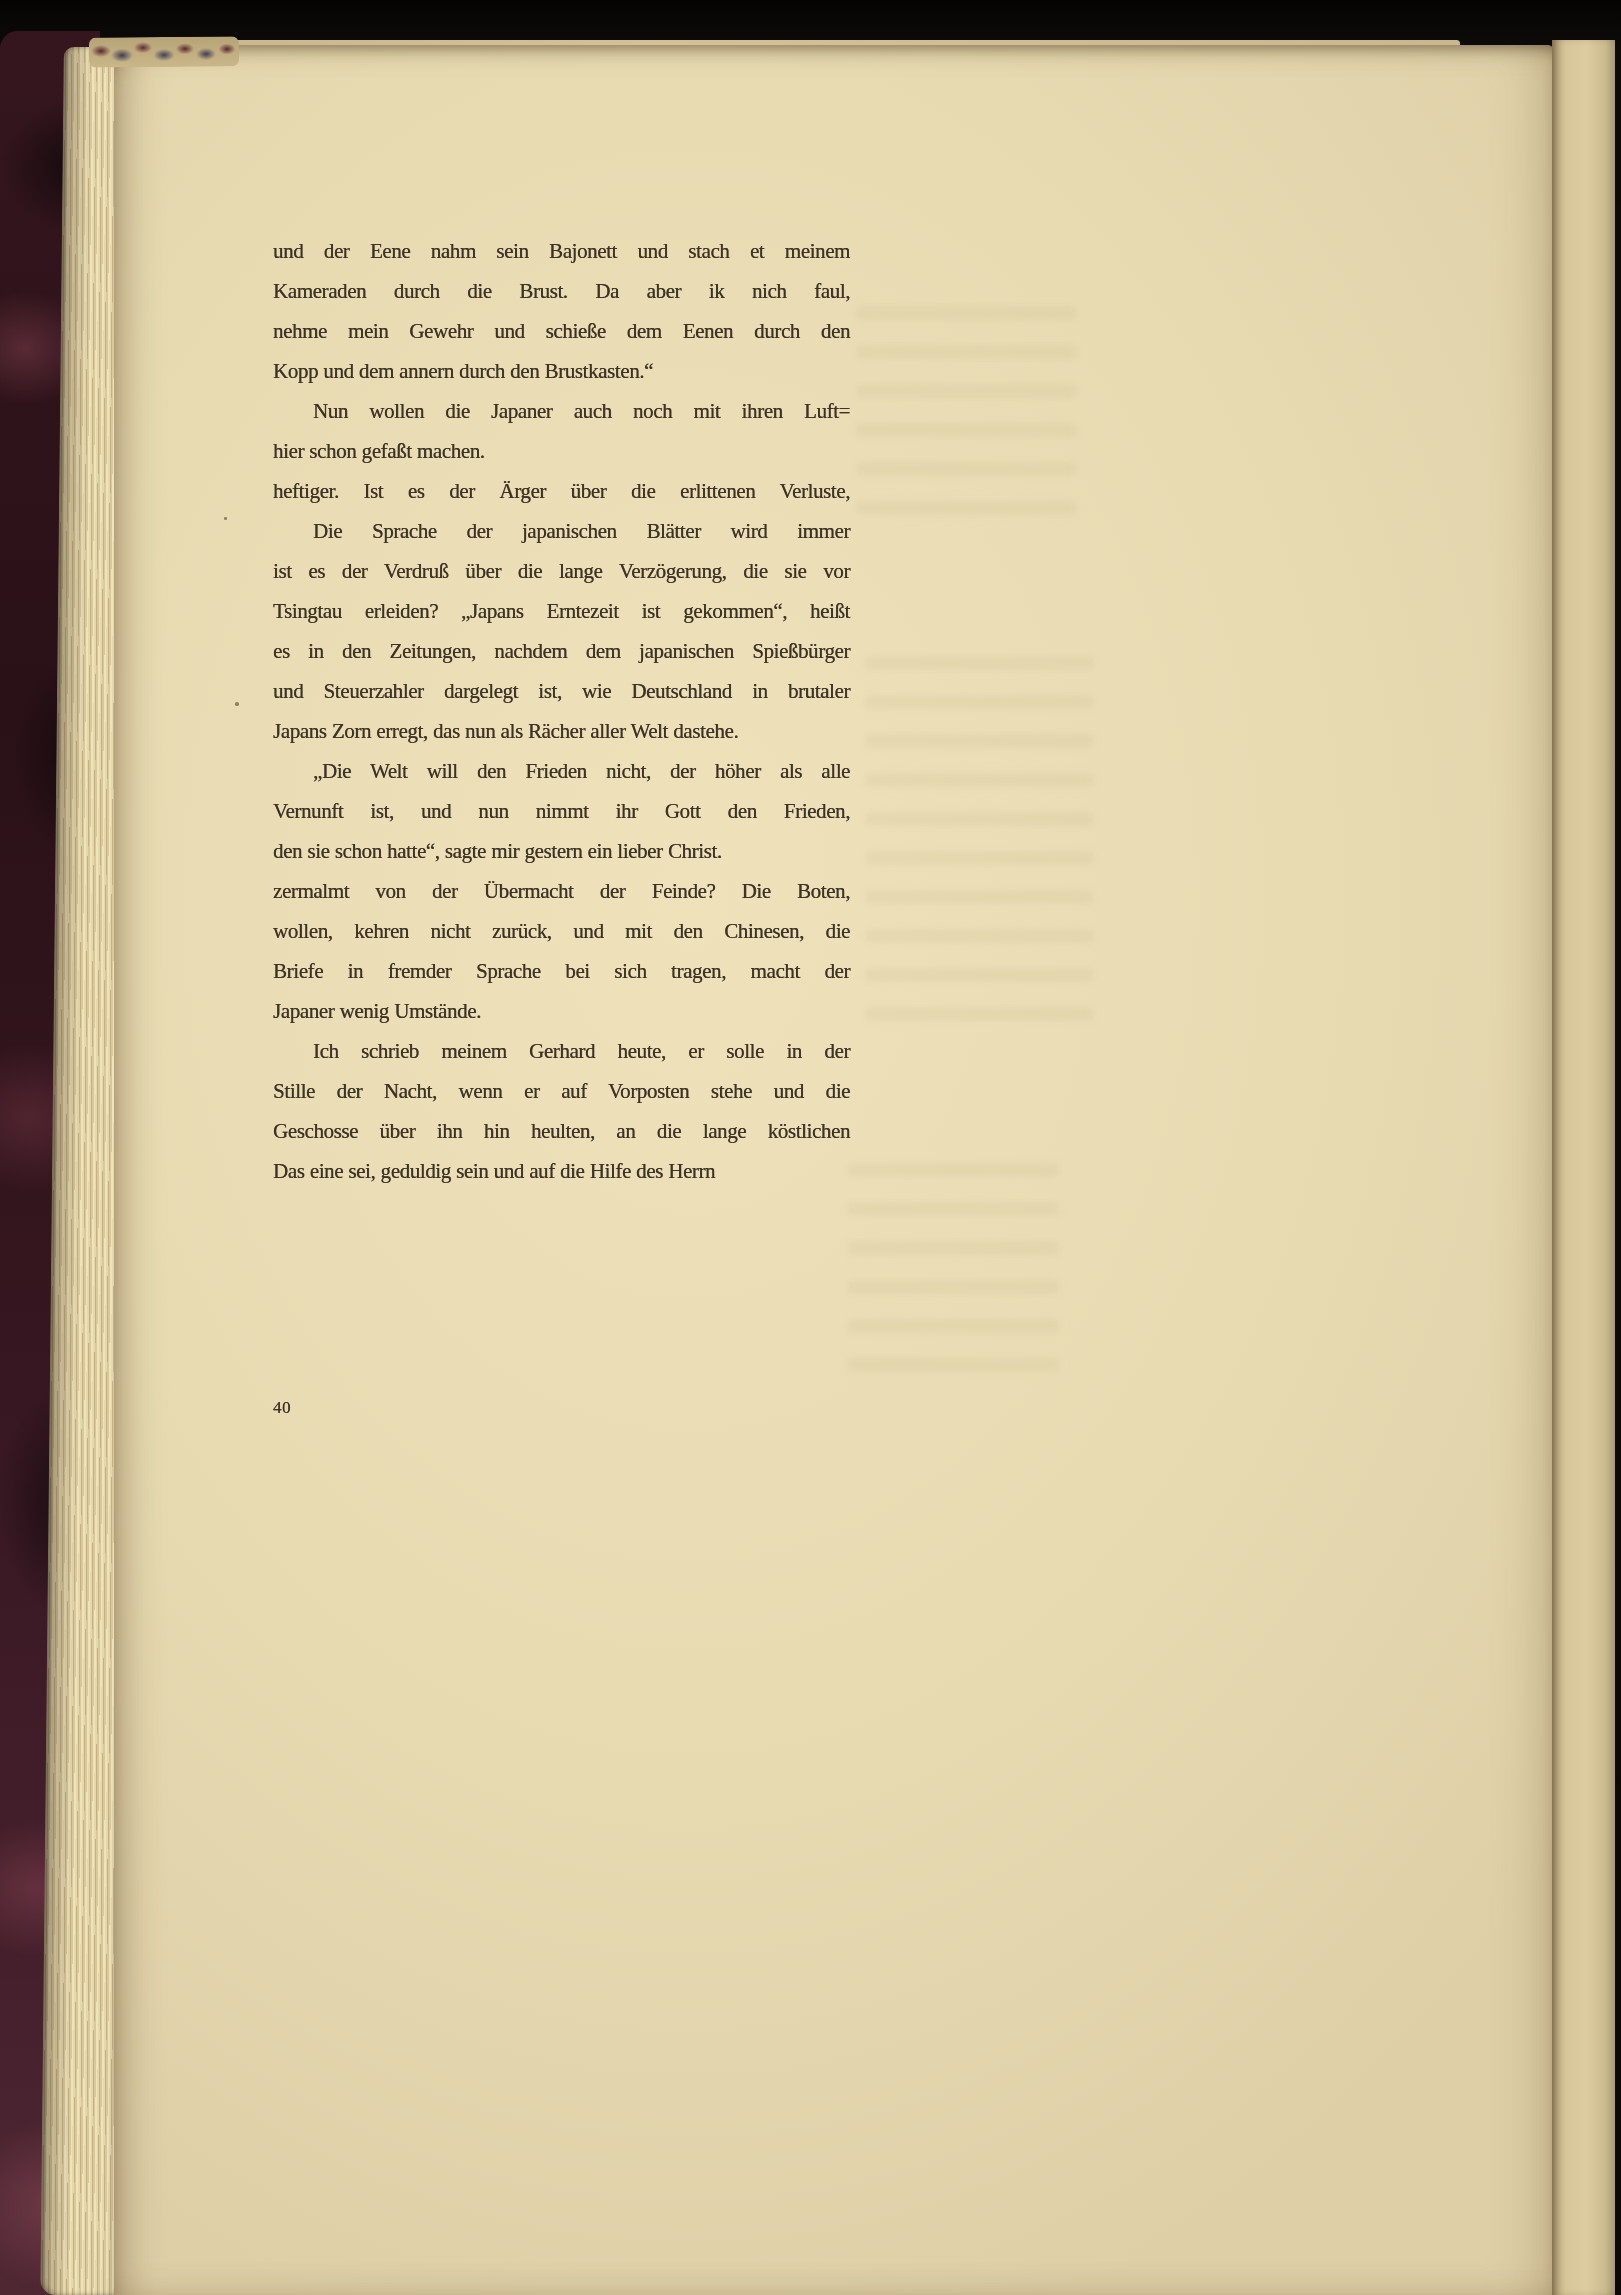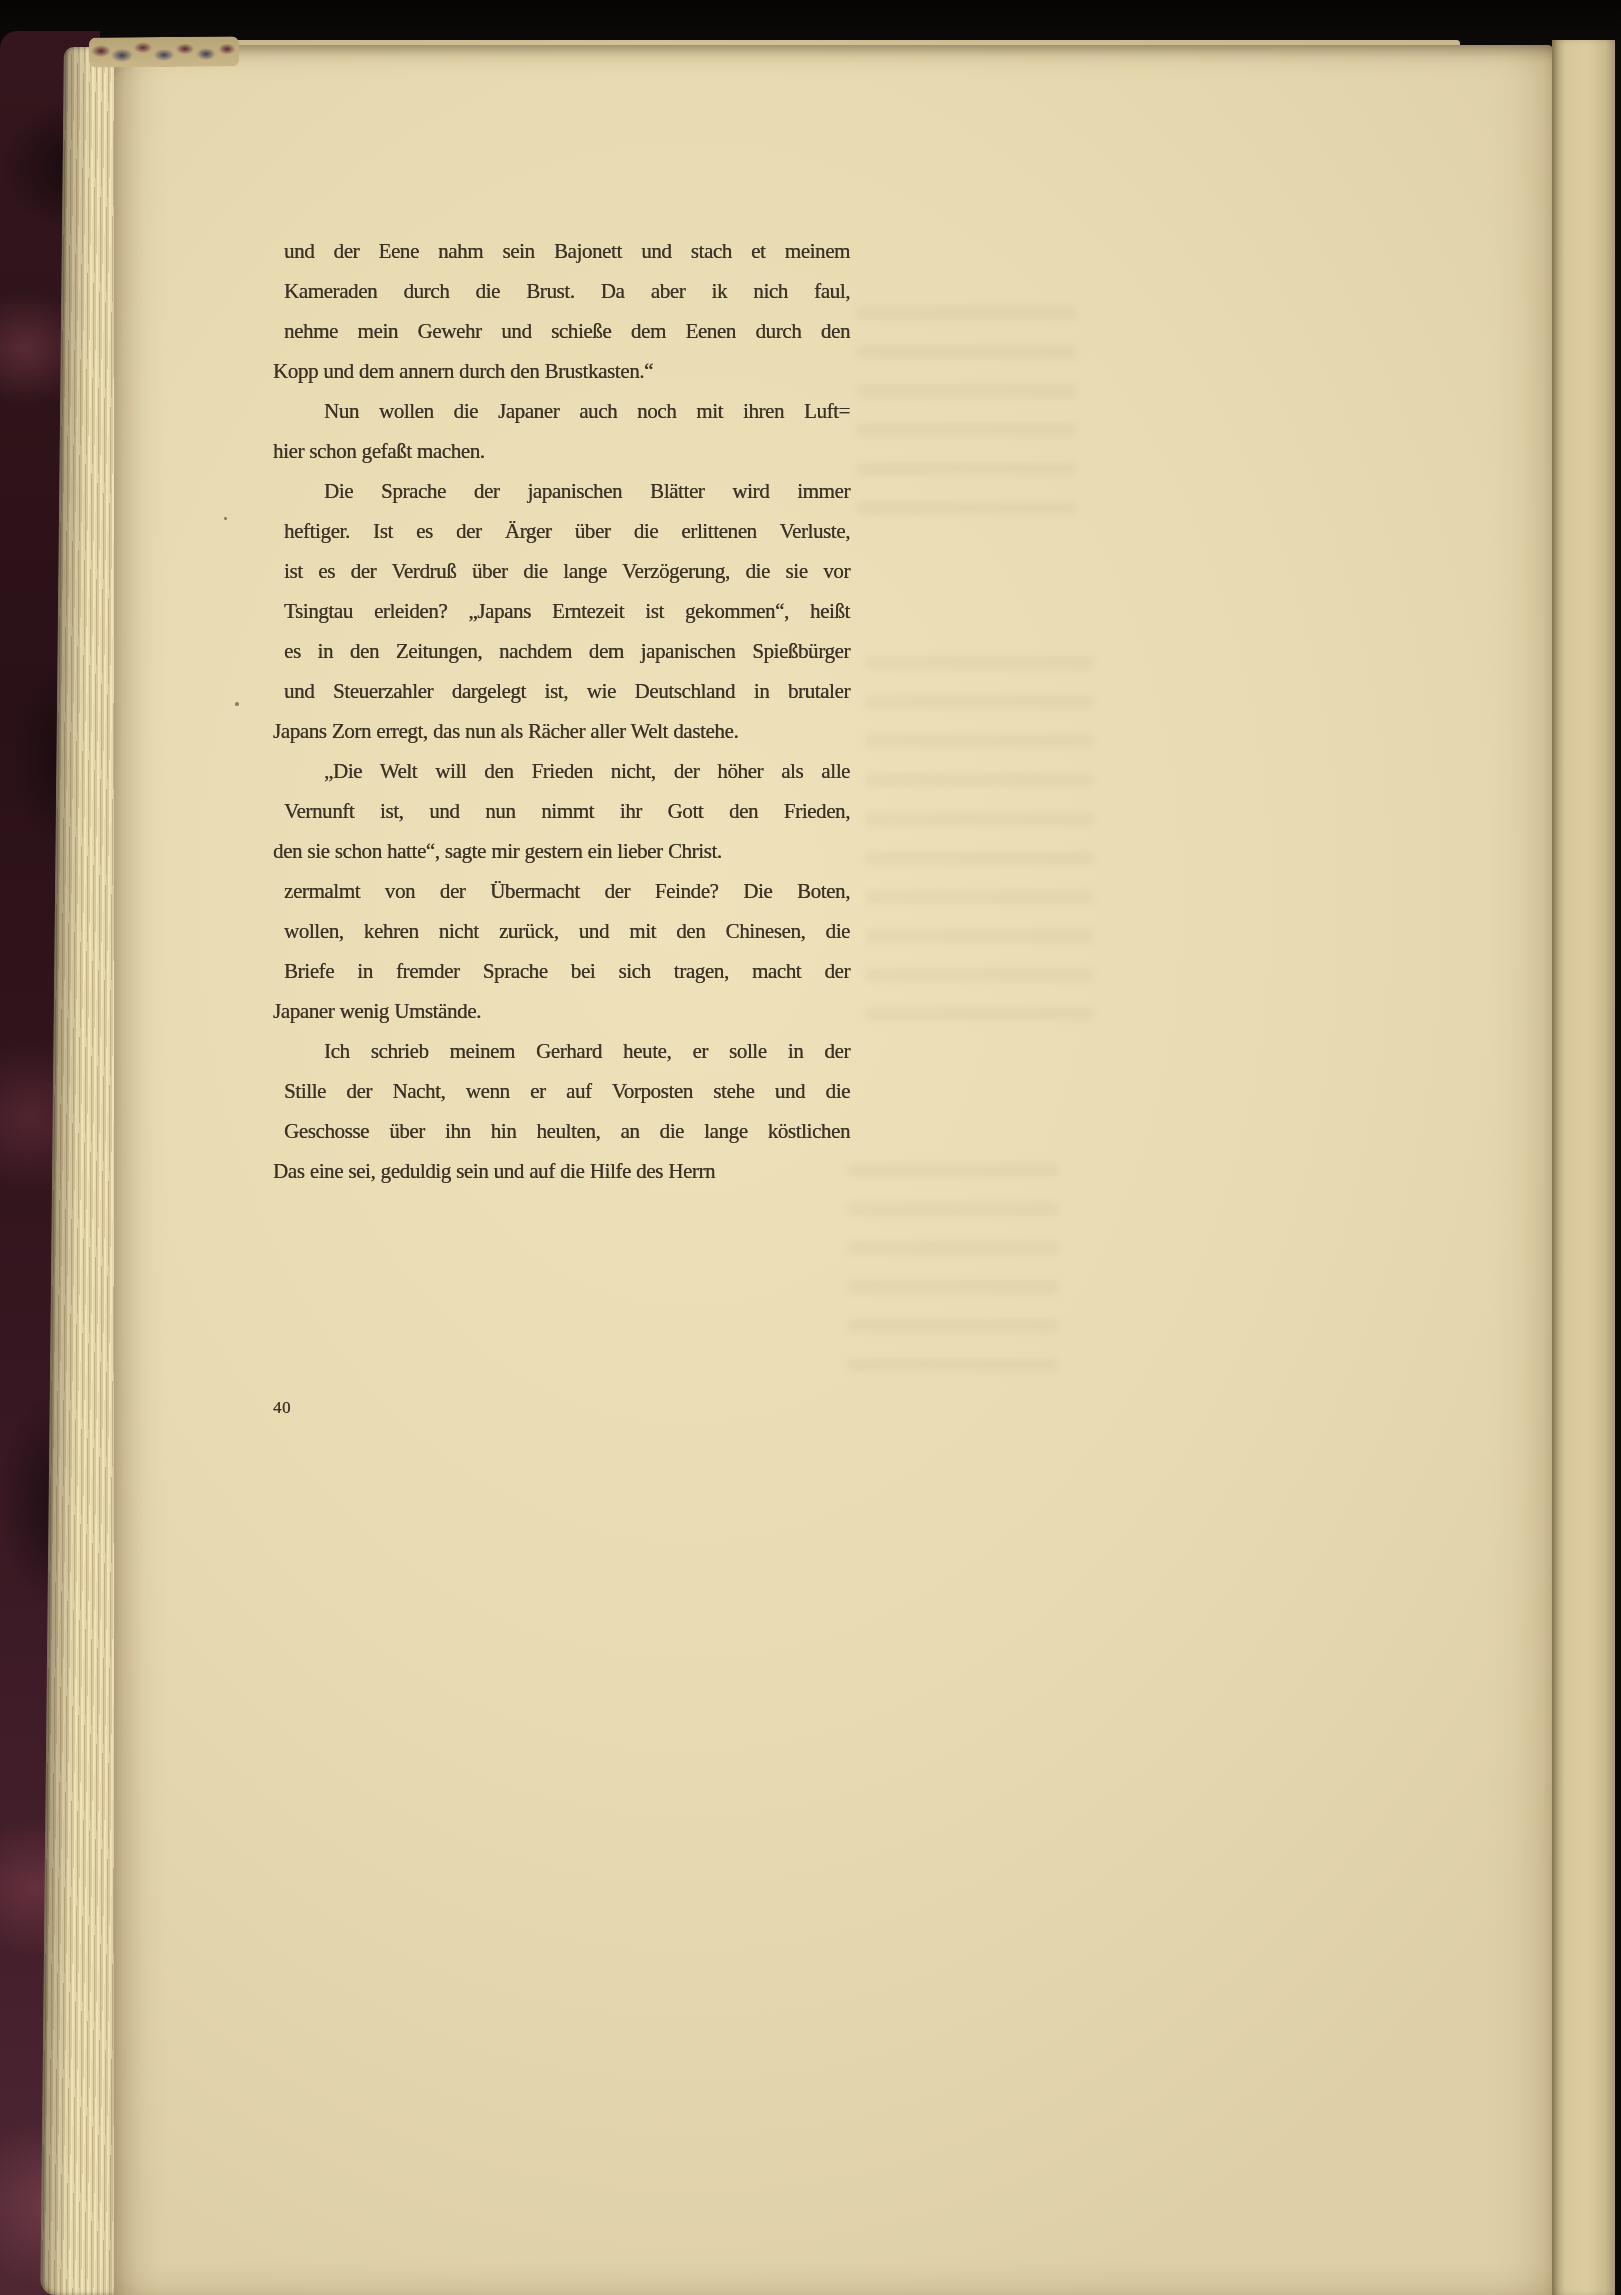--- a/index.html
+++ b/index.html
@@ -123,21 +123,21 @@
     left: 159px; top: 186px;
     width: 577px;
     color: #3c3226;
     font-size: 21px;
     line-height: 40px;
     letter-spacing: -0.4px;
     word-spacing: 0.4px;
     text-shadow: 0.3px 0 0 rgba(60,48,34,.8);
   }
   .line { text-align: justify; text-align-last: left; }
-  .line.just { text-align-last: justify; margin-left: 11px; }
+  .line.just { text-align-last: justify; }
   .line.ind { text-indent: 40px; }
 
   .page-number {
     position: absolute;
     left: 159px; top: 1353px;
     font-size: 17px;
     letter-spacing: 0.4px;
     color: #3c3226;
     text-shadow: 0.3px 0 0 rgba(60,48,34,.8);
   }
@@ -174,22 +174,22 @@
     <div class="speck s1"></div>
     <div class="speck s2"></div>
 
     <div class="text-block">
         <div class="line just">und der Eene nahm sein Bajonett und stach et meinem</div>
         <div class="line just">Kameraden durch die Brust. Da aber ik nich faul,</div>
         <div class="line just">nehme mein Gewehr und schieße dem Eenen durch den</div>
         <div class="line">Kopp und dem annern durch den Brustkasten.“</div>
         <div class="line just ind">Nun wollen die Japaner auch noch mit ihren Luft=</div>
         <div class="line">hier schon gefaßt machen.</div>
+        <div class="line just">heftiger. Ist es der Ärger über die erlittenen Verluste,</div>
         <div class="line just ind">Die Sprache der japanischen Blätter wird immer</div>
-        <div class="line just">heftiger. Ist es der Ärger über die erlittenen Verluste,</div>
         <div class="line just">ist es der Verdruß über die lange Verzögerung, die sie vor</div>
         <div class="line just">Tsingtau erleiden? „Japans Erntezeit ist gekommen“, heißt</div>
         <div class="line just">es in den Zeitungen, nachdem dem japanischen Spießbürger</div>
         <div class="line just">und Steuerzahler dargelegt ist, wie Deutschland in brutaler</div>
         <div class="line">Japans Zorn erregt, das nun als Rächer aller Welt dastehe.</div>
         <div class="line just ind">„Die Welt will den Frieden nicht, der höher als alle</div>
         <div class="line just">Vernunft ist, und nun nimmt ihr Gott den Frieden,</div>
         <div class="line">den sie schon hatte“, sagte mir gestern ein lieber Christ.</div>
         <div class="line just">zermalmt von der Übermacht der Feinde? Die Boten,</div>
         <div class="line just">wollen, kehren nicht zurück, und mit den Chinesen, die</div>

